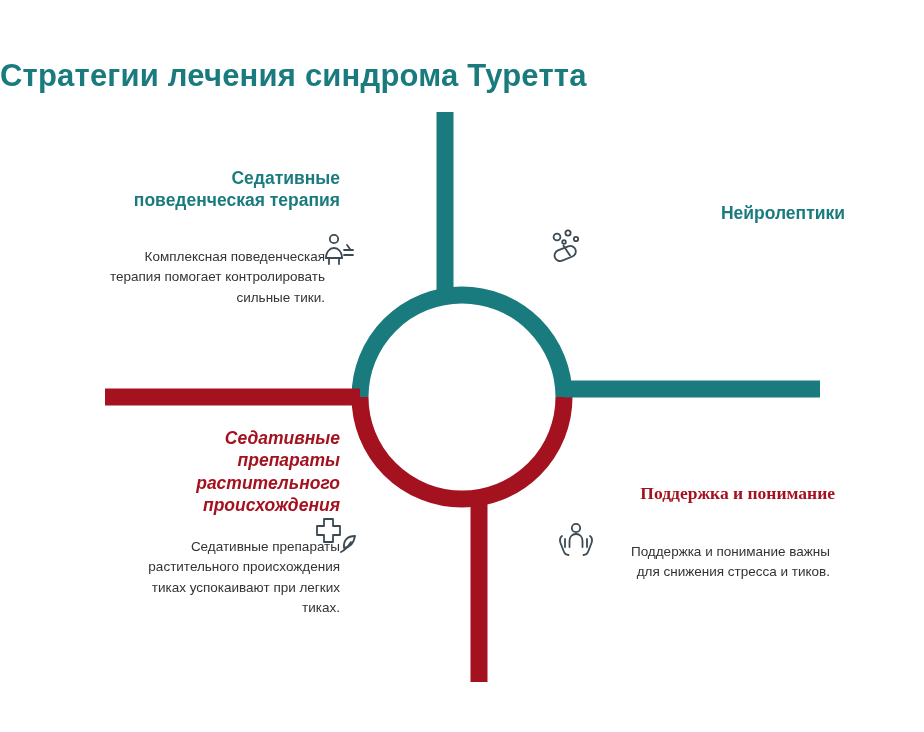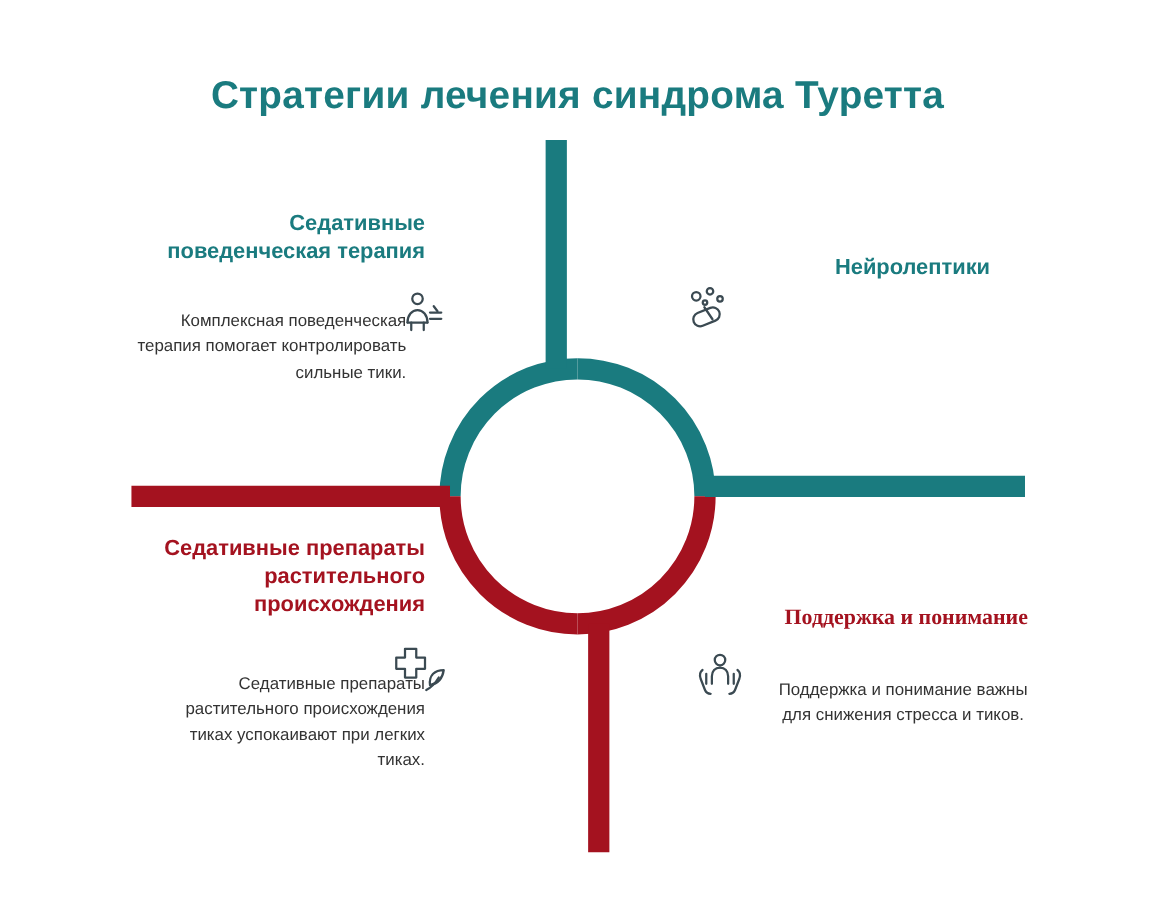--- a/index.html
+++ b/index.html
@@ -19,21 +19,20 @@
     position: relative;
     width: 924px;
     height: 732px;
   }
 
   #title {
     position: absolute;
     top: 58px;
     left: 0;
     width: 924px;
-    text-align: center;
     font-size: 31px;
     font-weight: bold;
     color: #1a7b7f;
     letter-spacing: 0.2px;
   }
 
   
   #diagram {
     position: absolute;
     left: 105px;
@@ -52,33 +51,33 @@
   .heading.red  { color: #a4121f; }
 
   .body {
     position: absolute;
     font-size: 13.5px;
     line-height: 1.5;
     color: #333333;
   }
 
   .right-align { text-align: right; }
-  .left-align  { text-align: center; }
+  .left-align  { text-align: right; }
 
   .icon {
     position: absolute;
     color: #3b4a52;
   }
 
   
   #h-cbt   { left: 15px;  top: 55px;  width: 220px; }
   #b-cbt   { left: 0;  top: 135px; width: 220px; }
   #h-neuro { left: 510px; top: 90px;  width: 230px; }
   #b-neuro { left: 510px; top: 125px; width: 215px; }
-  #h-sed   { left: 15px;  top: 315px; width: 220px; }
+  #h-sed   { left: 15px;  top: 315px; width: 220px; font-style: italic; }
   #b-sed   { left: 15px;  top: 425px; width: 220px; }
   #h-supp  { left: 510px; top: 370px; width: 220px; font-family: Liberation Serif, serif; }
   #b-supp  { left: 510px; top: 430px; width: 215px; }
 
   
   #ic-cbt   { left: 212px; top: 118px; }
   #ic-neuro { left: 443px; top: 115px; }
   #ic-sed   { left: 203px; top: 403px; }
   #ic-supp  { left: 448px; top: 407px; }
 

